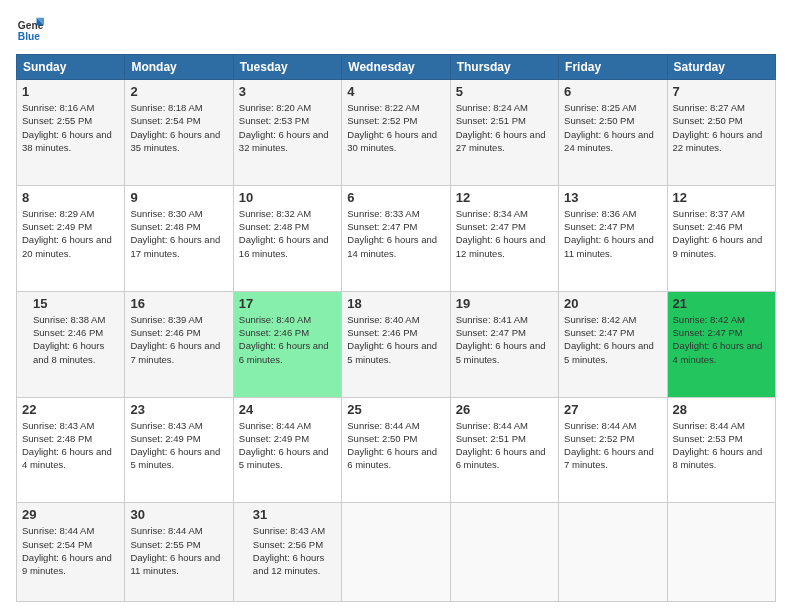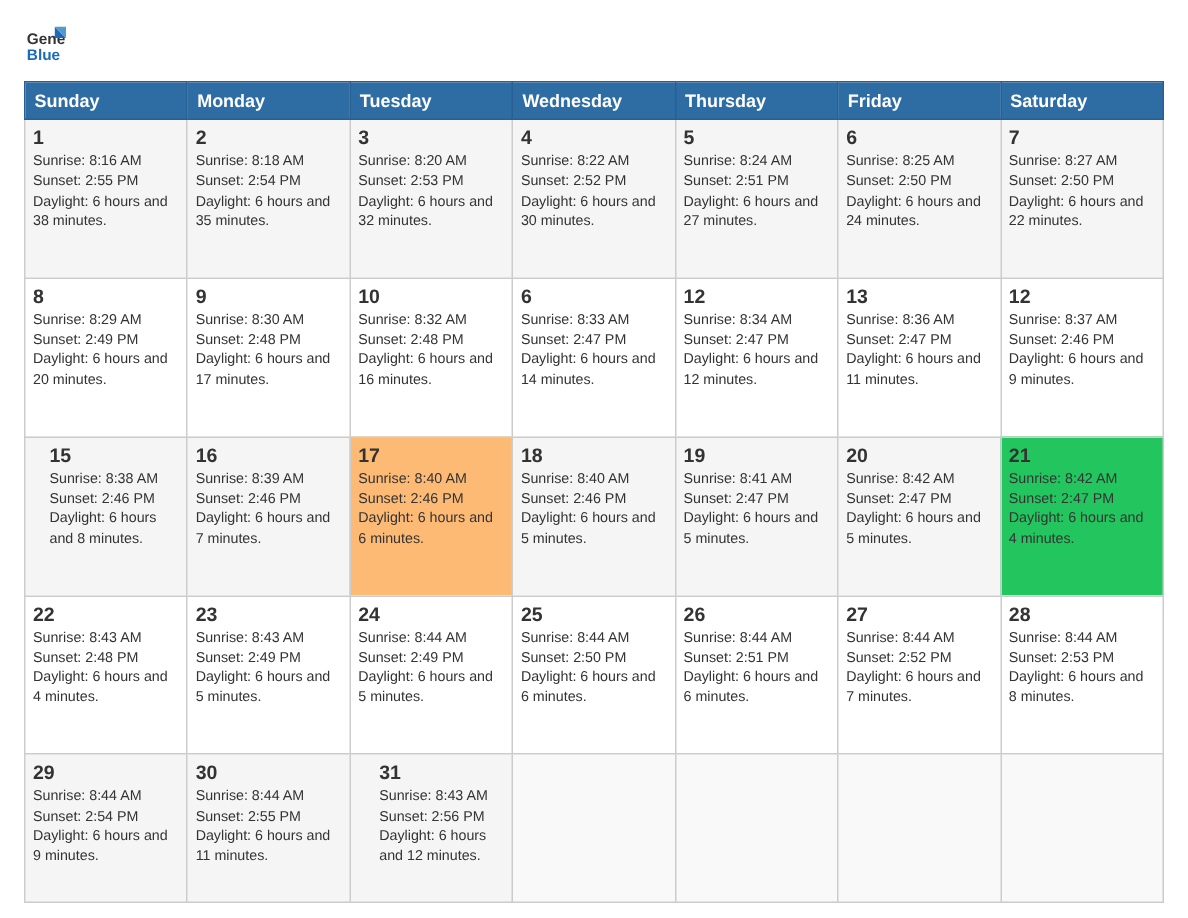--- a/index.html
+++ b/index.html
@@ -255,21 +255,21 @@
         </div>
       </td>
           <td style="background: rgb(245, 245, 245);">
         <span class="day-number">16</span>
         <div class="day-info">
           Sunrise: 8:39 AM<br>
           Sunset: 2:46 PM<br>
           Daylight: 6 hours and 7 minutes.
         </div>
       </td>
-          <td style="background: #fdba74;">
+          <td style="background: #86efac;">
         <span class="day-number">17</span>
         <div class="day-info">
           Sunrise: 8:40 AM<br>
           Sunset: 2:46 PM<br>
           Daylight: 6 hours and 6 minutes.
         </div>
       </td>
           <td style="background: rgb(245, 245, 245);">
         <span class="day-number">18</span>
         <div class="day-info">

